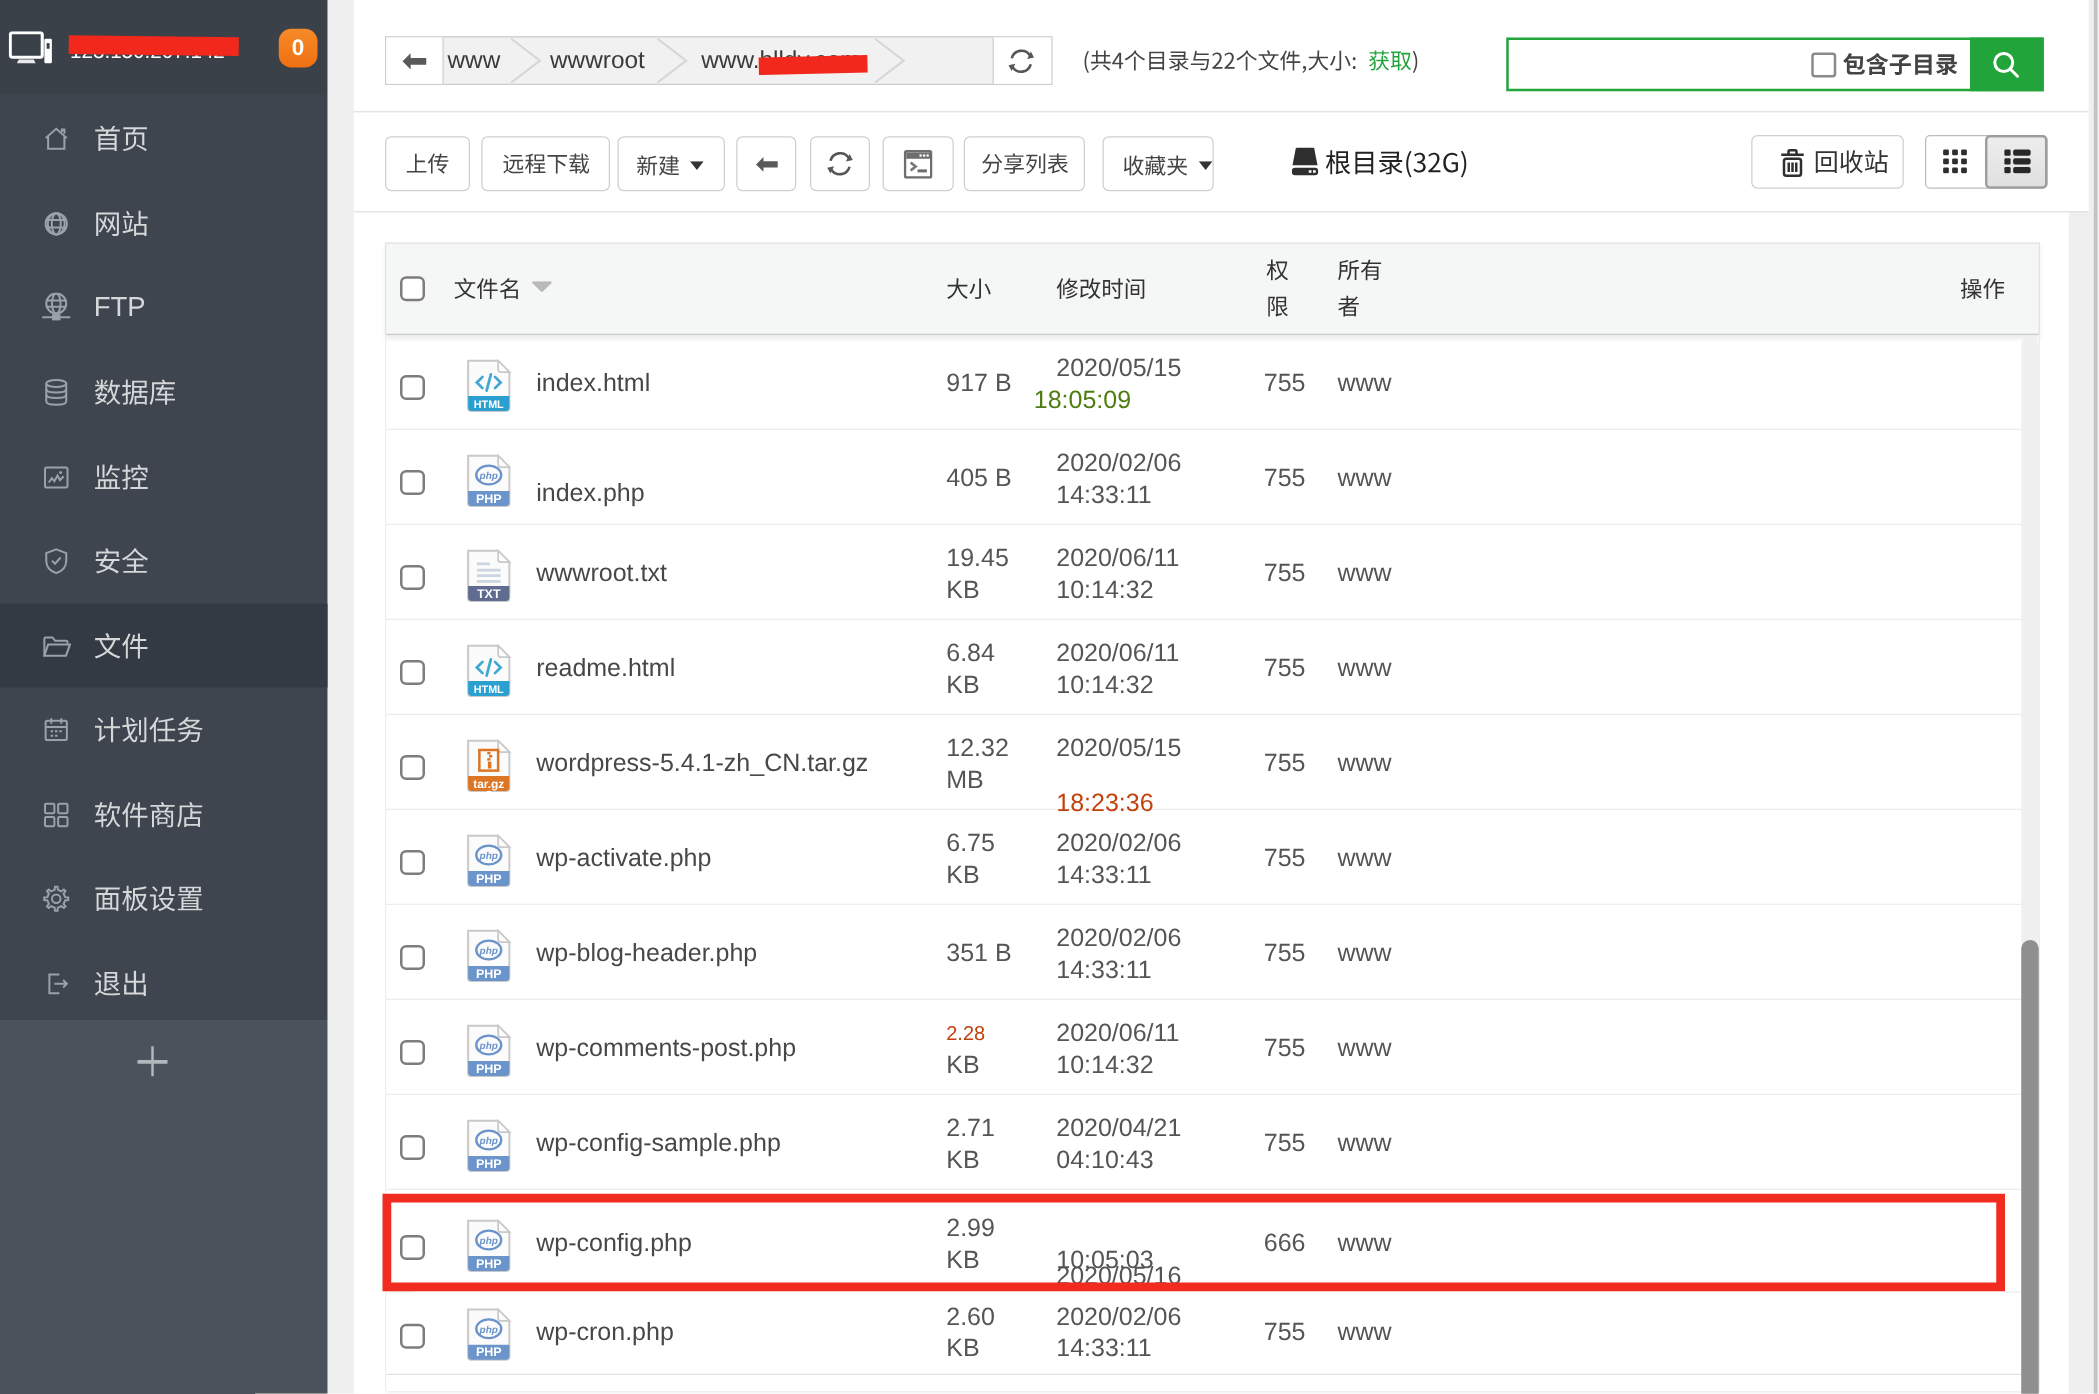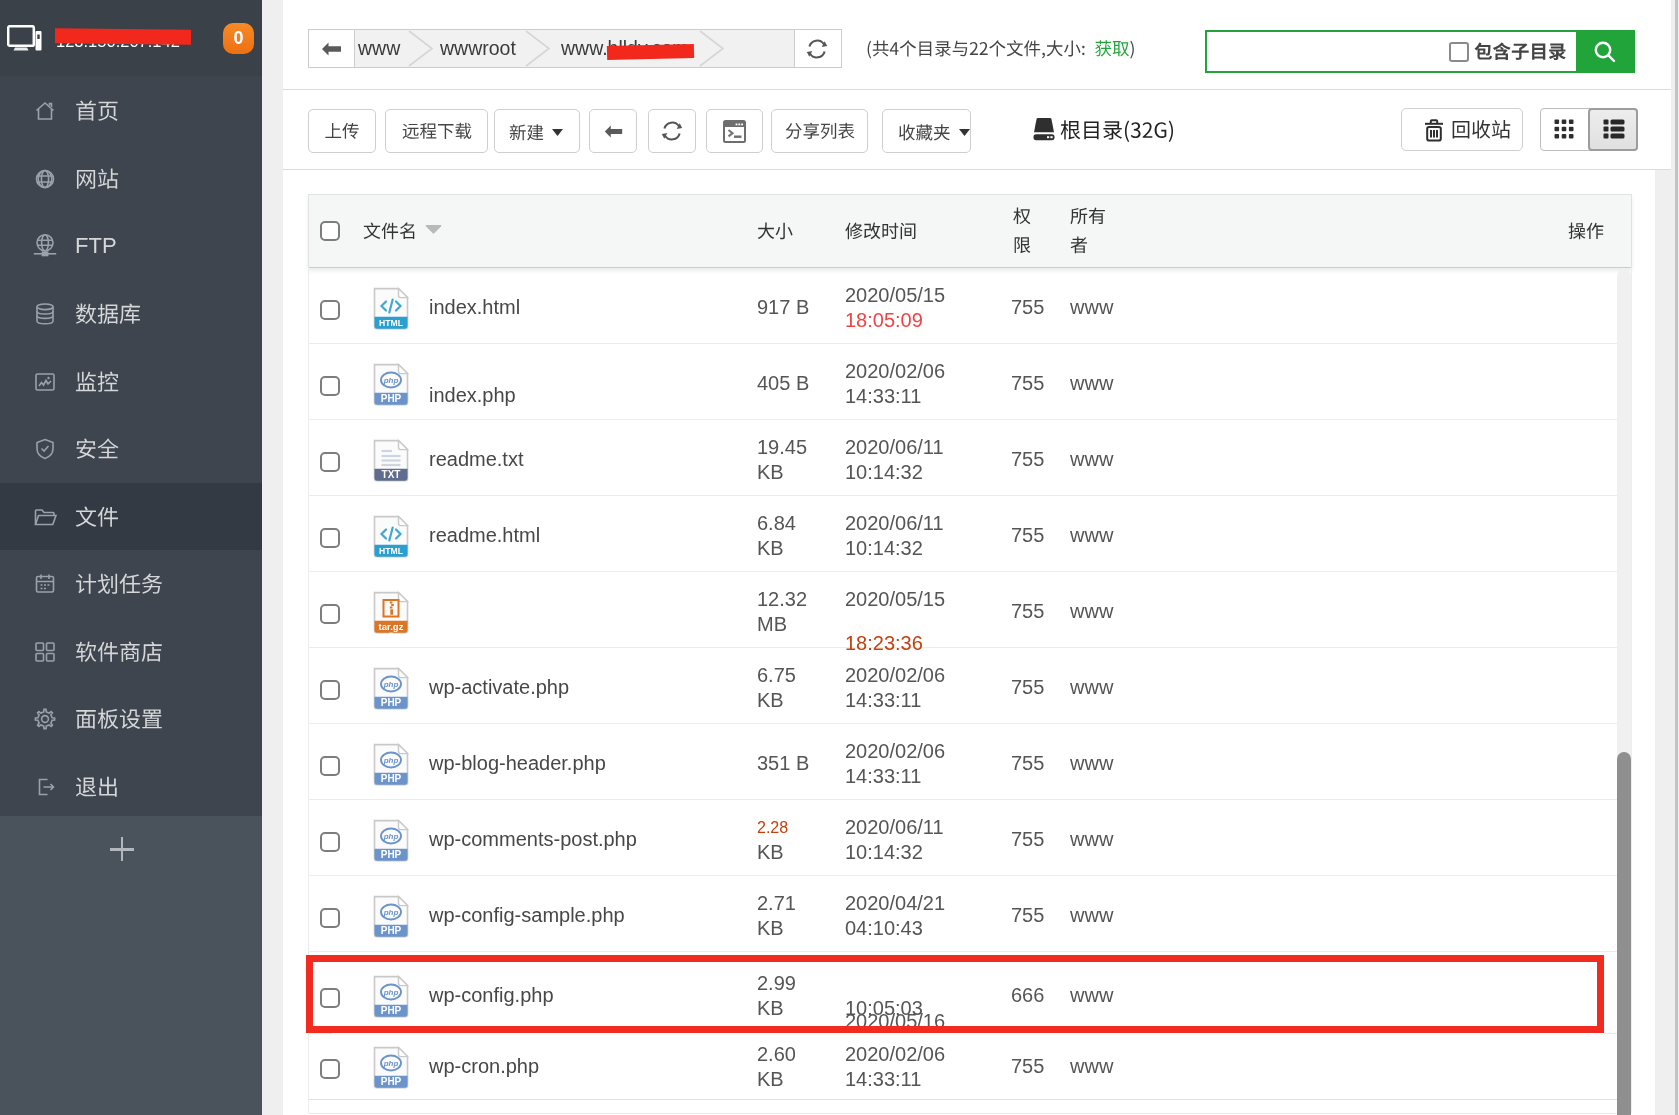--- a/index.html
+++ b/index.html
@@ -426,21 +426,21 @@
           <path d="M25 15.5 L29.5 20 L25 24.5"></path>
           <path d="M21.7 13.5 L18.3 26.5"></path>
         </g>
         <path d="M3.5 30.8 H36.5 V39.7 Q36.5 42.7 33.5 42.7 H6.5 Q3.5 42.7 3.5 39.7 Z" fill="#2ba0d0"></path>
         <text x="20" y="40" font-family="Liberation Sans, sans-serif" font-size="8.6" font-weight="bold" fill="#fff" text-anchor="middle">HTML</text>
       </svg>
     </div>
     <div style="position:absolute;left:429px;top:293.3px;height:29px;line-height:29px;font-size:20px;color:#474747;font-weight:400;letter-spacing:0;white-space:nowrap;">index.html</div>
     <div style="position:absolute;left:757px;top:293.3px;height:29px;line-height:29px;font-size:20px;color:#555;font-weight:400;letter-spacing:0;white-space:nowrap;">917 B</div>
     <div style="position:absolute;left:845px;top:280.8px;height:29px;line-height:29px;font-size:20px;color:#555;font-weight:400;letter-spacing:0;white-space:nowrap;">2020/05/15</div>
-    <div style="position:absolute;left:845px;top:305.8px;height:29px;line-height:29px;font-size:20px;color:#ef4444;font-weight:400;letter-spacing:0;white-space:nowrap;">18:05:09</div>
+    <div style="position:absolute;left:827px;top:305.8px;height:29px;line-height:29px;font-size:20px;color:#4d7c0f;font-weight:400;letter-spacing:0;white-space:nowrap;">18:05:09</div>
     <div style="position:absolute;left:1011px;top:293.3px;height:29px;line-height:29px;font-size:20px;color:#555;font-weight:400;letter-spacing:0;white-space:nowrap;">755</div>
     <div style="position:absolute;left:1070px;top:293.3px;height:29px;line-height:29px;font-size:20px;color:#555;font-weight:400;letter-spacing:0;white-space:nowrap;">www</div>
     <div style="position:absolute;left:309px;top:419px;width:1322px;height:1px;background:#ececec"></div>
     <div style="position:absolute;left:320px;top:376.3px;width:20px;height:20px;border:2px solid #7d7d7d;border-radius:5px;background:#fff;box-sizing:border-box"></div>
     <div style="position:absolute;left:371px;top:361.8px">
       <svg width="40" height="44" viewBox="0 0 40 44" style="display:block">
         <path d="M3.5 2.6 H27.5 L36.5 11.6 V40.5 Q36.5 42.7 34.3 42.7 H5.7 Q3.5 42.7 3.5 40.5 Z" fill="#fbfbfb" stroke="#c9c9c9" stroke-width="1.6"></path>
         <path d="M27.5 2.6 V9.6 Q27.5 11.6 29.5 11.6 H36.5 Z" fill="#fdfdfd" stroke="#c9c9c9" stroke-width="1.4"></path>
         <ellipse cx="20" cy="18" rx="10" ry="7.5" fill="none" stroke="#6b94cb" stroke-width="1.9"></ellipse>
         <text x="20" y="21" font-family="Liberation Sans, sans-serif" font-size="8" font-style="italic" font-weight="bold" fill="#6b94cb" text-anchor="middle">php</text>
@@ -463,21 +463,21 @@
         <g stroke="#cdd5e0" stroke-width="2.2" fill="none">
           <path d="M10.5 13 H21"></path>
           <path d="M10.5 18 H29.5"></path>
           <path d="M10.5 22.5 H29.5"></path>
           <path d="M10.5 27 H29.5"></path>
         </g>
         <path d="M3.5 30.8 H36.5 V39.7 Q36.5 42.7 33.5 42.7 H6.5 Q3.5 42.7 3.5 39.7 Z" fill="#5f6c90"></path>
         <text x="20" y="40" font-family="Liberation Sans, sans-serif" font-size="10" font-weight="bold" fill="#fff" text-anchor="middle">TXT</text>
       </svg>
     </div>
-    <div style="position:absolute;left:429px;top:445.3px;height:29px;line-height:29px;font-size:20px;color:#474747;font-weight:400;letter-spacing:0;white-space:nowrap;">readme.txt</div>
+    <div style="position:absolute;left:429px;top:445.3px;height:29px;line-height:29px;font-size:20px;color:#474747;font-weight:400;letter-spacing:0;white-space:nowrap;">wwwroot.txt</div>
     <div style="position:absolute;left:757px;top:432.8px;height:29px;line-height:29px;font-size:20px;color:#555;font-weight:400;letter-spacing:0;white-space:nowrap;">19.45</div>
     <div style="position:absolute;left:757px;top:457.8px;height:29px;line-height:29px;font-size:20px;color:#555;font-weight:400;letter-spacing:0;white-space:nowrap;">KB</div>
     <div style="position:absolute;left:845px;top:432.8px;height:29px;line-height:29px;font-size:20px;color:#555;font-weight:400;letter-spacing:0;white-space:nowrap;">2020/06/11</div>
     <div style="position:absolute;left:845px;top:457.8px;height:29px;line-height:29px;font-size:20px;color:#555;font-weight:400;letter-spacing:0;white-space:nowrap;">10:14:32</div>
     <div style="position:absolute;left:1011px;top:445.3px;height:29px;line-height:29px;font-size:20px;color:#555;font-weight:400;letter-spacing:0;white-space:nowrap;">755</div>
     <div style="position:absolute;left:1070px;top:445.3px;height:29px;line-height:29px;font-size:20px;color:#555;font-weight:400;letter-spacing:0;white-space:nowrap;">www</div>
     <div style="position:absolute;left:309px;top:571px;width:1322px;height:1px;background:#ececec"></div>
     <div style="position:absolute;left:320px;top:528.3px;width:20px;height:20px;border:2px solid #7d7d7d;border-radius:5px;background:#fff;box-sizing:border-box"></div>
     <div style="position:absolute;left:371px;top:513.8px">
       <svg width="40" height="44" viewBox="0 0 40 44" style="display:block">
@@ -510,20 +510,21 @@
           <rect x="18.8" y="11.5" width="2.6" height="2"></rect>
           <rect x="20.2" y="14" width="2.6" height="2"></rect>
           <rect x="18.8" y="16.5" width="2.6" height="2"></rect>
           <rect x="19.3" y="19.3" width="2.8" height="5.5"></rect>
         </g>
         <path d="M3.5 30.8 H36.5 V39.7 Q36.5 42.7 33.5 42.7 H6.5 Q3.5 42.7 3.5 39.7 Z" fill="#dc7524"></path>
         <rect x="18.5" y="42.7" width="3.2" height="1.3" fill="#fff"></rect>
         <text x="20" y="40" font-family="Liberation Sans, sans-serif" font-size="9.5" font-weight="bold" fill="#fff" text-anchor="middle">tar.gz</text>
       </svg>
     </div>
+    <div style="position:absolute;left:429px;top:597.3px;height:29px;line-height:29px;font-size:20px;color:#474747;font-weight:400;letter-spacing:0;white-space:nowrap;">wordpress-5.4.1-zh_CN.tar.gz</div>
     <div style="position:absolute;left:757px;top:584.8px;height:29px;line-height:29px;font-size:20px;color:#555;font-weight:400;letter-spacing:0;white-space:nowrap;">12.32</div>
     <div style="position:absolute;left:757px;top:609.8px;height:29px;line-height:29px;font-size:20px;color:#555;font-weight:400;letter-spacing:0;white-space:nowrap;">MB</div>
     <div style="position:absolute;left:845px;top:584.8px;height:29px;line-height:29px;font-size:20px;color:#555;font-weight:400;letter-spacing:0;white-space:nowrap;">2020/05/15</div>
     <div style="position:absolute;left:845px;top:629px;height:29px;line-height:29px;font-size:20px;color:#c2410c;font-weight:400;letter-spacing:0;white-space:nowrap;">18:23:36</div>
     <div style="position:absolute;left:1011px;top:597.3px;height:29px;line-height:29px;font-size:20px;color:#555;font-weight:400;letter-spacing:0;white-space:nowrap;">755</div>
     <div style="position:absolute;left:1070px;top:597.3px;height:29px;line-height:29px;font-size:20px;color:#555;font-weight:400;letter-spacing:0;white-space:nowrap;">www</div>
     <div style="position:absolute;left:309px;top:723px;width:1322px;height:1px;background:#ececec"></div>
     <div style="position:absolute;left:320px;top:680.3px;width:20px;height:20px;border:2px solid #7d7d7d;border-radius:5px;background:#fff;box-sizing:border-box"></div>
     <div style="position:absolute;left:371px;top:665.8px">
       <svg width="40" height="44" viewBox="0 0 40 44" style="display:block">

